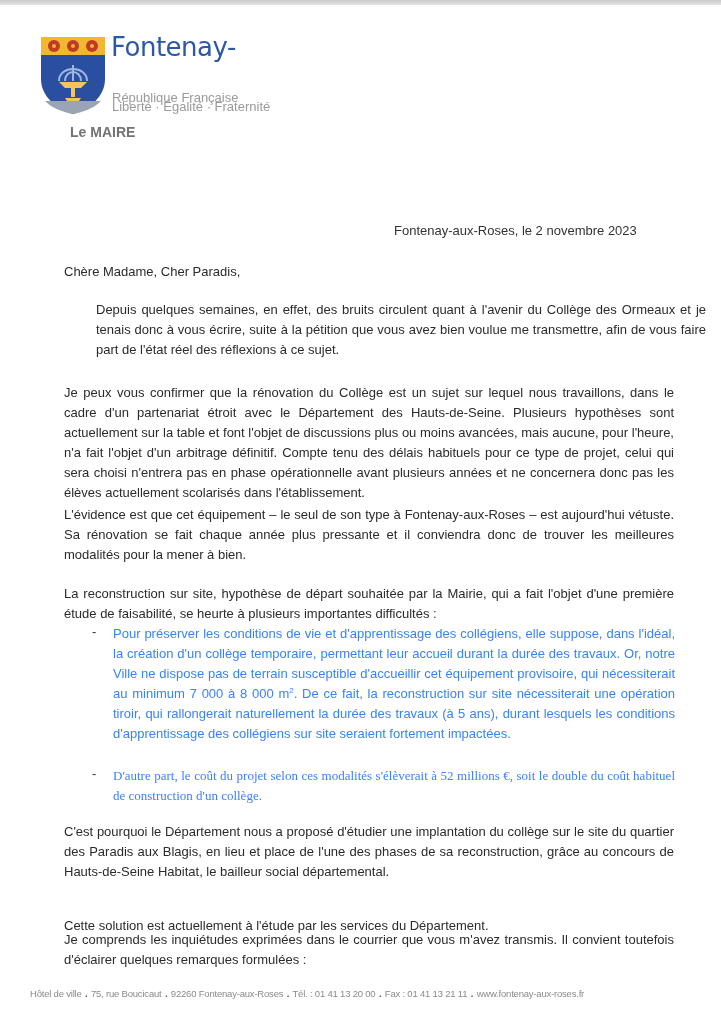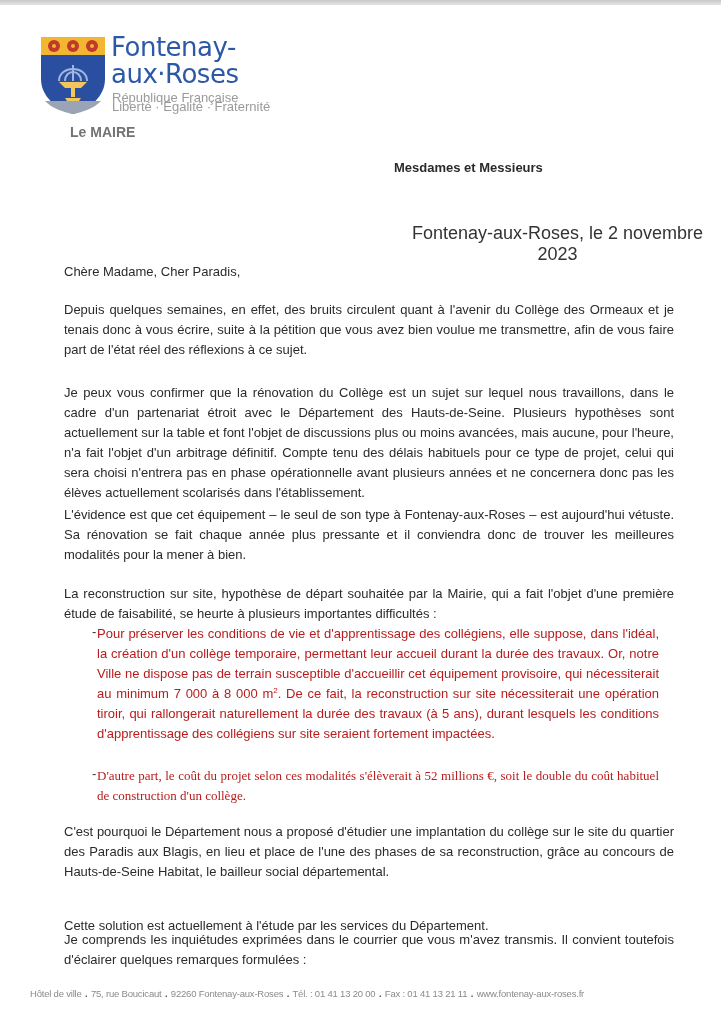--- a/index.html
+++ b/index.html
@@ -29,32 +29,32 @@
   .maire {
     position: absolute; left: 70px; top: 124px;
     font-weight: bold; font-size: 14px; color: #737373;
   }
   .recipient {
     position: absolute; left: 394px; top: 160px;
     font-weight: bold; font-size: 13px; line-height: 16px; color: #2a2a2a;
   }
   .dateline {
     position: absolute; left: 394px; top: 223px;
-    font-size: 18px; color: #333; text-align: center;
+    font-size: 13px; color: #333;
   }
   .body-text {
     position: absolute; left: 64px; width: 610px;
     font-size: 13px; line-height: 20px; color: #2b2b2b;
     text-align: justify;
   }
   .body-text p { margin: 0; }
   .bullet { position: absolute; left: 92px; font-size: 13px; color: #333; }
   .bullet-text {
-    position: absolute; left: 97px; width: 562px;
-    font-size: 13px; line-height: 20px; text-align: justify; color: #b91c1c;
+    position: absolute; left: 113px; width: 562px;
+    font-size: 13px; line-height: 20px; text-align: justify; color: #3b82f6;
   }
   .footer {
     position: absolute; left: 30px; top: 988px; width: 670px;
     font-size: 9.5px; color: #8a8a8a; white-space: nowrap; letter-spacing: -0.2px;
   }
   .footer .sep { color: #555; font-weight: bold; padding: 0 1px; }
   sup { font-size: 8px; line-height: 0; }
 </style>
 </head>
 <body>
@@ -74,41 +74,39 @@
     <path d="M20 46 C20 30 48 30 48 46" fill="none" stroke="#9fb6e0" stroke-width="2"></path>
     <path d="M26 46 C26 34 42 34 42 46" fill="none" stroke="#9fb6e0" stroke-width="2"></path>
     <path d="M34 30 V46" stroke="#9fb6e0" stroke-width="2"></path>
     <path d="M20 47 H48 L42 53 H26 Z" fill="#f2c65a"></path>
     <path d="M32 53 H36 V62 H32 Z" fill="#f2c65a"></path>
     <path d="M26 63 H42 L40 66 H28 Z" fill="#f2c65a"></path>
     <path d="M6 66 C14 74 24 77 34 79 C44 77 54 74 62 66 Z" fill="#9aa4b4"></path>
   </svg>
   <div class="logo-name">
     <div>Fontenay-</div>
-    <div>aux·Roses</div>
   </div>
   <div class="logo-motto">
     <div>République Française</div>
     <div>Liberté · Égalité · Fraternité</div>
   </div>
 </div>
 
 <div class="maire">Le MAIRE</div>
 
 <div class="recipient">
-  <div>Mesdames et Messieurs</div>
 </div>
 
 <div class="dateline">Fontenay-aux-Roses, le 2 novembre 2023</div>
 
 <div class="body-text" style="top:262px;">
   <p>Chère Madame, Cher Paradis,</p>
 </div>
 
-<div class="body-text" style="top:300px;">
+<div class="body-text" style="top:300px;margin-left:32px;">
   <p>Depuis quelques semaines, en effet, des bruits circulent quant à l'avenir du Collège des Ormeaux et je tenais donc à vous écrire, suite à la pétition que vous avez bien voulue me transmettre, afin de vous faire part de l'état réel des réflexions à ce sujet.</p>
 </div>
 
 <div class="body-text" style="top:383px;">
   <p>Je peux vous confirmer que la rénovation du Collège est un sujet sur lequel nous travaillons, dans le cadre d'un partenariat étroit avec le Département des Hauts-de-Seine. Plusieurs hypothèses sont actuellement sur la table et font l'objet de discussions plus ou moins avancées, mais aucune, pour l'heure, n'a fait l'objet d'un arbitrage définitif. Compte tenu des délais habituels pour ce type de projet, celui qui sera choisi n'entrera pas en phase opérationnelle avant plusieurs années et ne concernera donc pas les élèves actuellement scolarisés dans l'établissement.</p>
 </div>
 
 <div class="body-text" style="top:505px;">
   <p>L'évidence est que cet équipement – le seul de son type à Fontenay-aux-Roses – est aujourd'hui vétuste. Sa rénovation se fait chaque année plus pressante et il conviendra donc de trouver les meilleures modalités pour la mener à bien.</p>
 </div>

